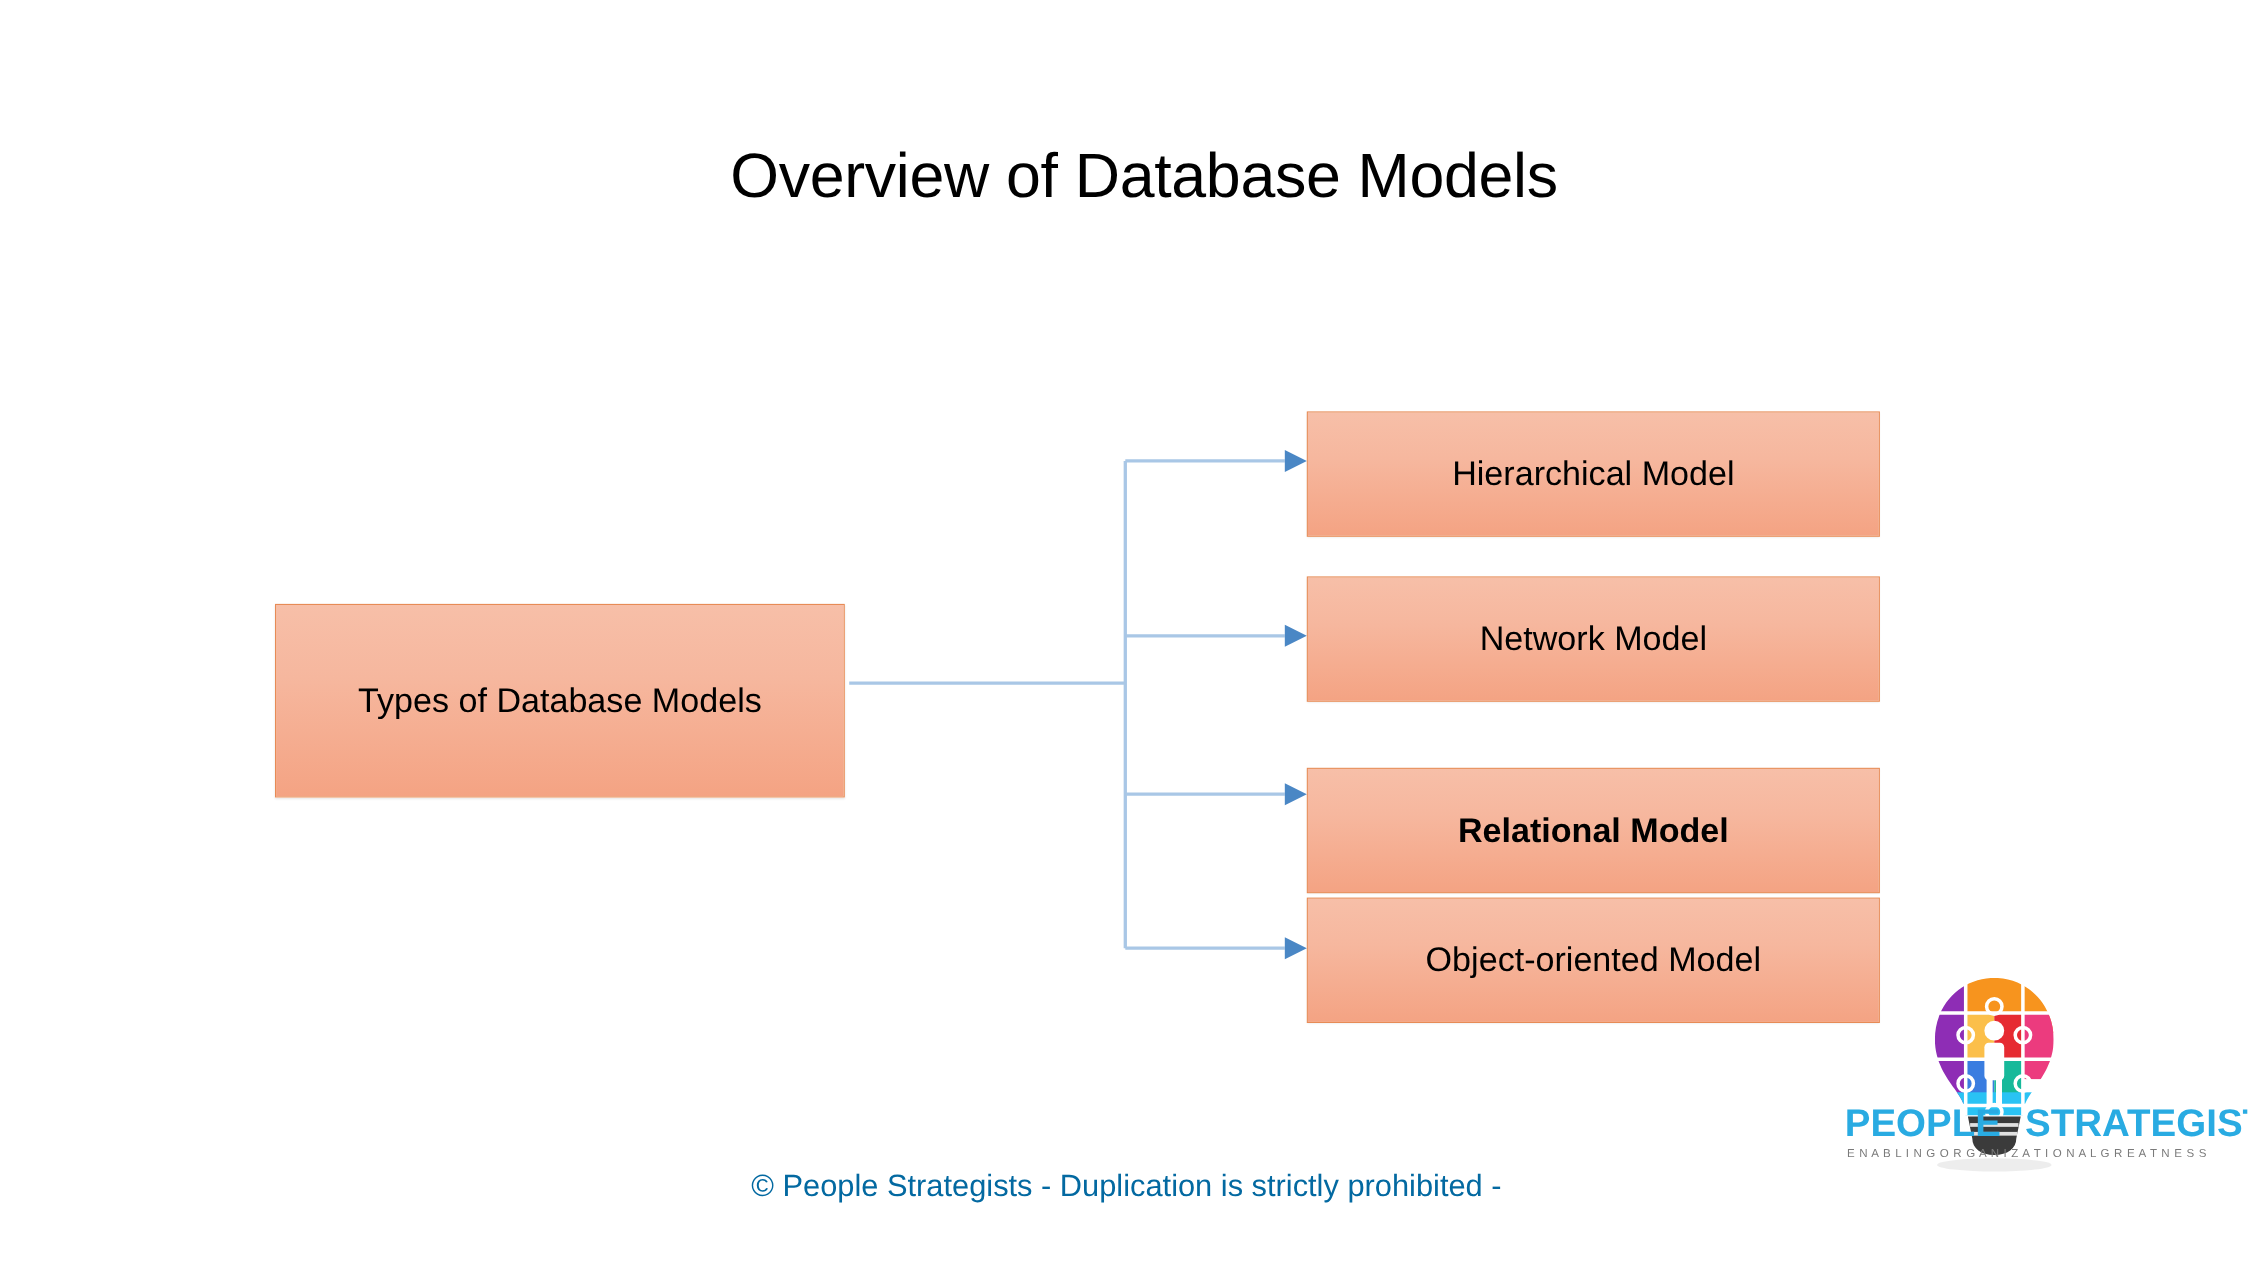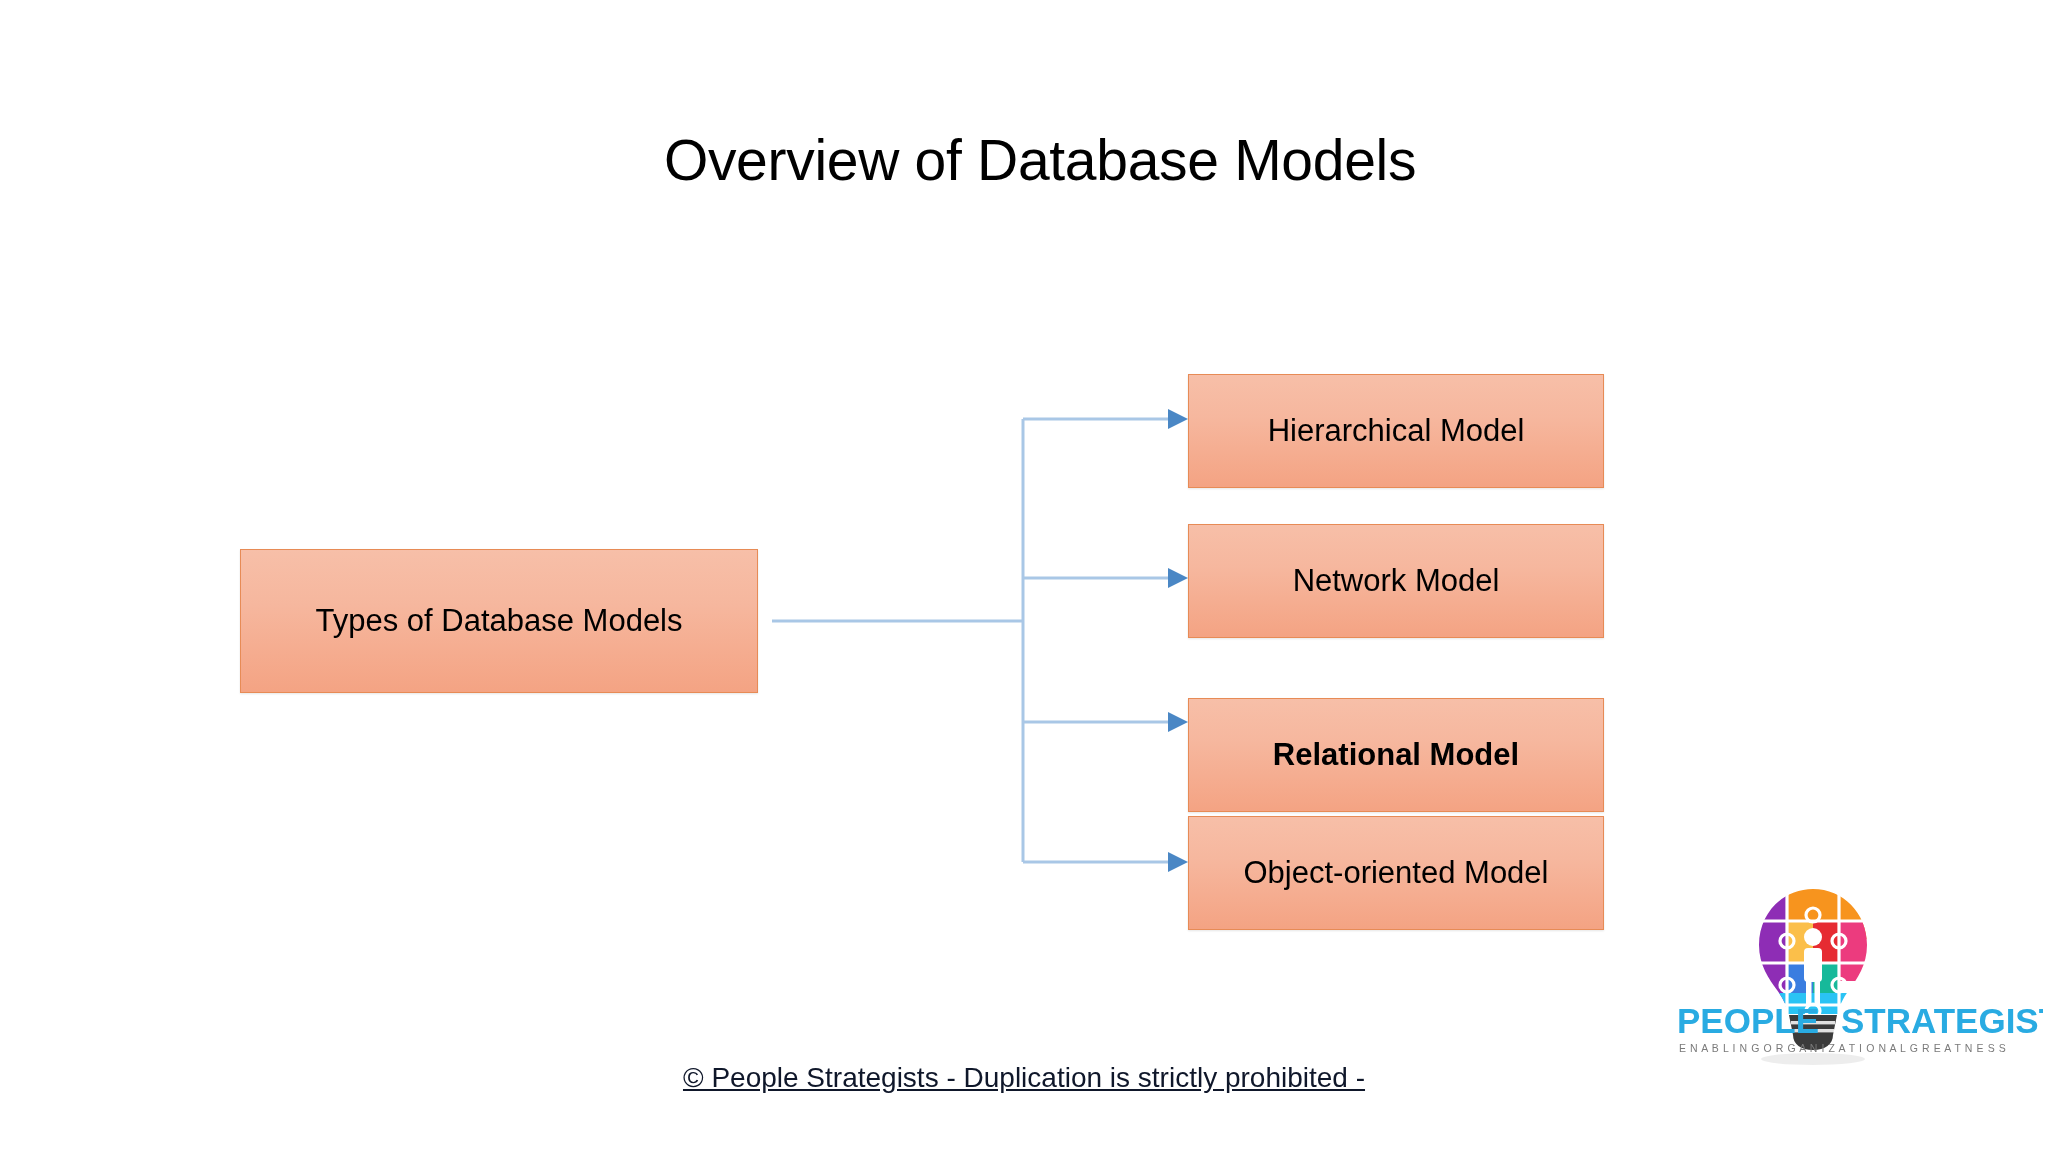--- a/index.html
+++ b/index.html
@@ -68,49 +68,48 @@
     justify-content: center;
     font-size: 31px;
     font-weight: 400;
     color: #000000;
     line-height: 1.1;
     text-align: center;
     box-shadow: 0 1px 2px rgba(0,0,0,0.10);
   }
 
   .node-root {
-    left: 240px;
+    left: 250px;
     top: 549px;
     width: 518px;
-    height: 144px;
+    height: 176px;
   }
 
   .node-child {
     left: 1188px;
-    width: 416px;
+    width: 521px;
     height: 114px;
   }
 
   .node-child-1 { top: 374px; }
   .node-child-2 { top: 524px; justify-content: center; }
   .node-child-3 { top: 698px; font-weight: bold; }
   .node-child-4 { top: 816px; text-align: right; }
 
   
   .footer {
     position: absolute;
     left: 0;
     right: 0;
     top: 1058px;
     text-align: center;
     font-size: 28px;
     line-height: 1.42;
-    color: #0f172a;
+    color: #0369a1;
     font-weight: 400;
-    text-decoration: underline;
   }
   .footer-line { display: block; }
 
   
   .logo {
     position: absolute;
     left: 1663px;
     top: 875px;
     width: 380px;
     height: 200px;

